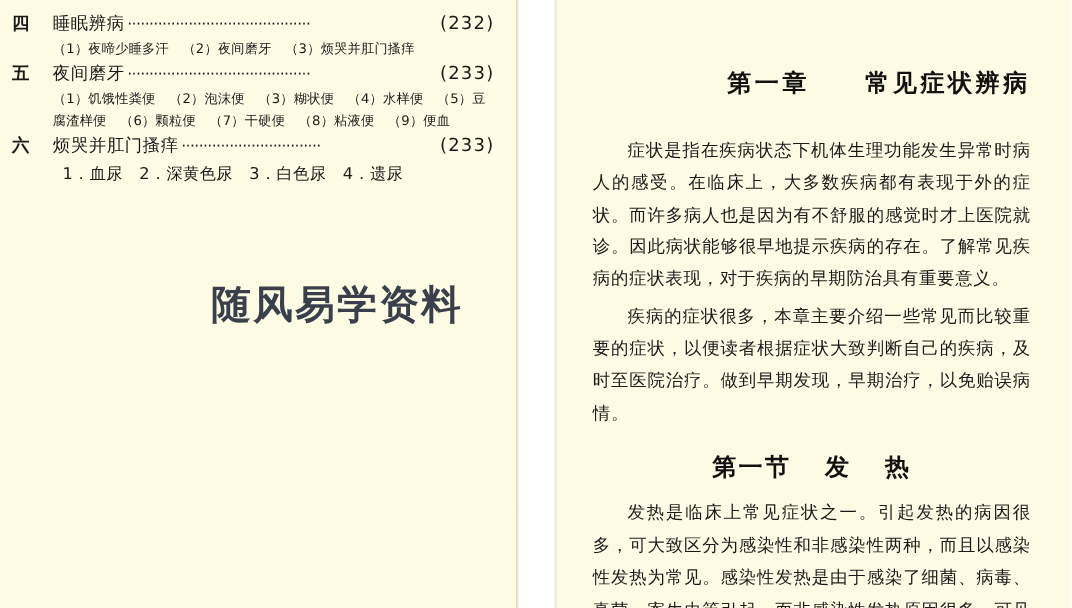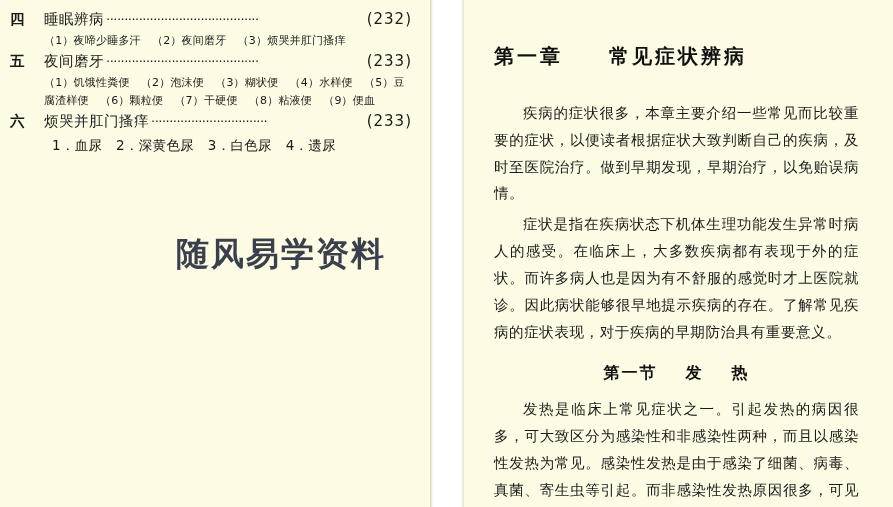--- a/index.html
+++ b/index.html
@@ -107,40 +107,40 @@
     color: #1a1a1a;
     margin-top: 3px;
     padding-left: 34px;
     line-height: 1.65;
     letter-spacing: 0.2px;
     word-spacing: 3px;
   }
 
   
   .chapter-title {
-    text-align: left;
+    text-align: right;
     font-size: 20px;
     font-weight: bold;
     color: #111;
     letter-spacing: 3px;
-    margin-top: 33px;
+    margin-top: 46px;
     margin-bottom: 30px;
   }
   .body-p {
     font-size: 14.5px;
     line-height: 1.85;
     color: #1a1a1a;
     text-indent: 2em;
     text-align: justify;
     letter-spacing: 0.6px;
     margin: 0 0 4px 0;
   }
   .section-title {
     text-align: center;
-    font-size: 16px;
+    font-size: 20px;
     font-weight: bold;
     color: #111;
     letter-spacing: 2px;
     margin: 18px 0 12px 0;
   }
   .section-title .sp {
     display: inline-block;
     width: 28px;
   }
 
@@ -190,22 +190,22 @@
       <span class="toc-page">(233)</span>
     </div>
     <div class="toc-sub">1．血尿　2．深黄色尿　3．白色尿　4．遗尿</div>
 
   </div>
 
   <div class="gutter"></div>
 
   <div class="page-right">
     <div class="chapter-title">第一章　　常见症状辨病</div>
+    <p class="body-p">症状是指在疾病状态下机体生理功能发生异常时病人的感受。在临床上，大多数疾病都有表现于外的症状。而许多病人也是因为有不舒服的感觉时才上医院就诊。因此病状能够很早地提示疾病的存在。了解常见疾病的症状表现，对于疾病的早期防治具有重要意义。</p>
     <p class="body-p">疾病的症状很多，本章主要介绍一些常见而比较重要的症状，以便读者根据症状大致判断自己的疾病，及时至医院治疗。做到早期发现，早期治疗，以免贻误病情。</p>
-    <p class="body-p">症状是指在疾病状态下机体生理功能发生异常时病人的感受。在临床上，大多数疾病都有表现于外的症状。而许多病人也是因为有不舒服的感觉时才上医院就诊。因此病状能够很早地提示疾病的存在。了解常见疾病的症状表现，对于疾病的早期防治具有重要意义。</p>
     <div class="section-title">
       <span>第一节</span><span class="sp"></span><span>发</span><span class="sp"></span><span>热</span>
     </div>
     <p class="body-p">发热是临床上常见症状之一。引起发热的病因很多，可大致区分为感染性和非感染性两种，而且以感染性发热为常见。感染性发热是由于感染了细菌、病毒、真菌、寄生虫等引起。而非感染性发热原因很多，可见于大手术后，内出血、大血肿、大面积烧伤、肿瘤、风湿病、甲状腺功能亢进等。在临床上医生常根据病史、症状、体征及检查结果，判断病因，给予用药。近年来由于医学知识的普及，许多病人发热时，有</p>
   </div>
 
   <div class="watermark">随风易学资料</div>
 
 </div>
 

